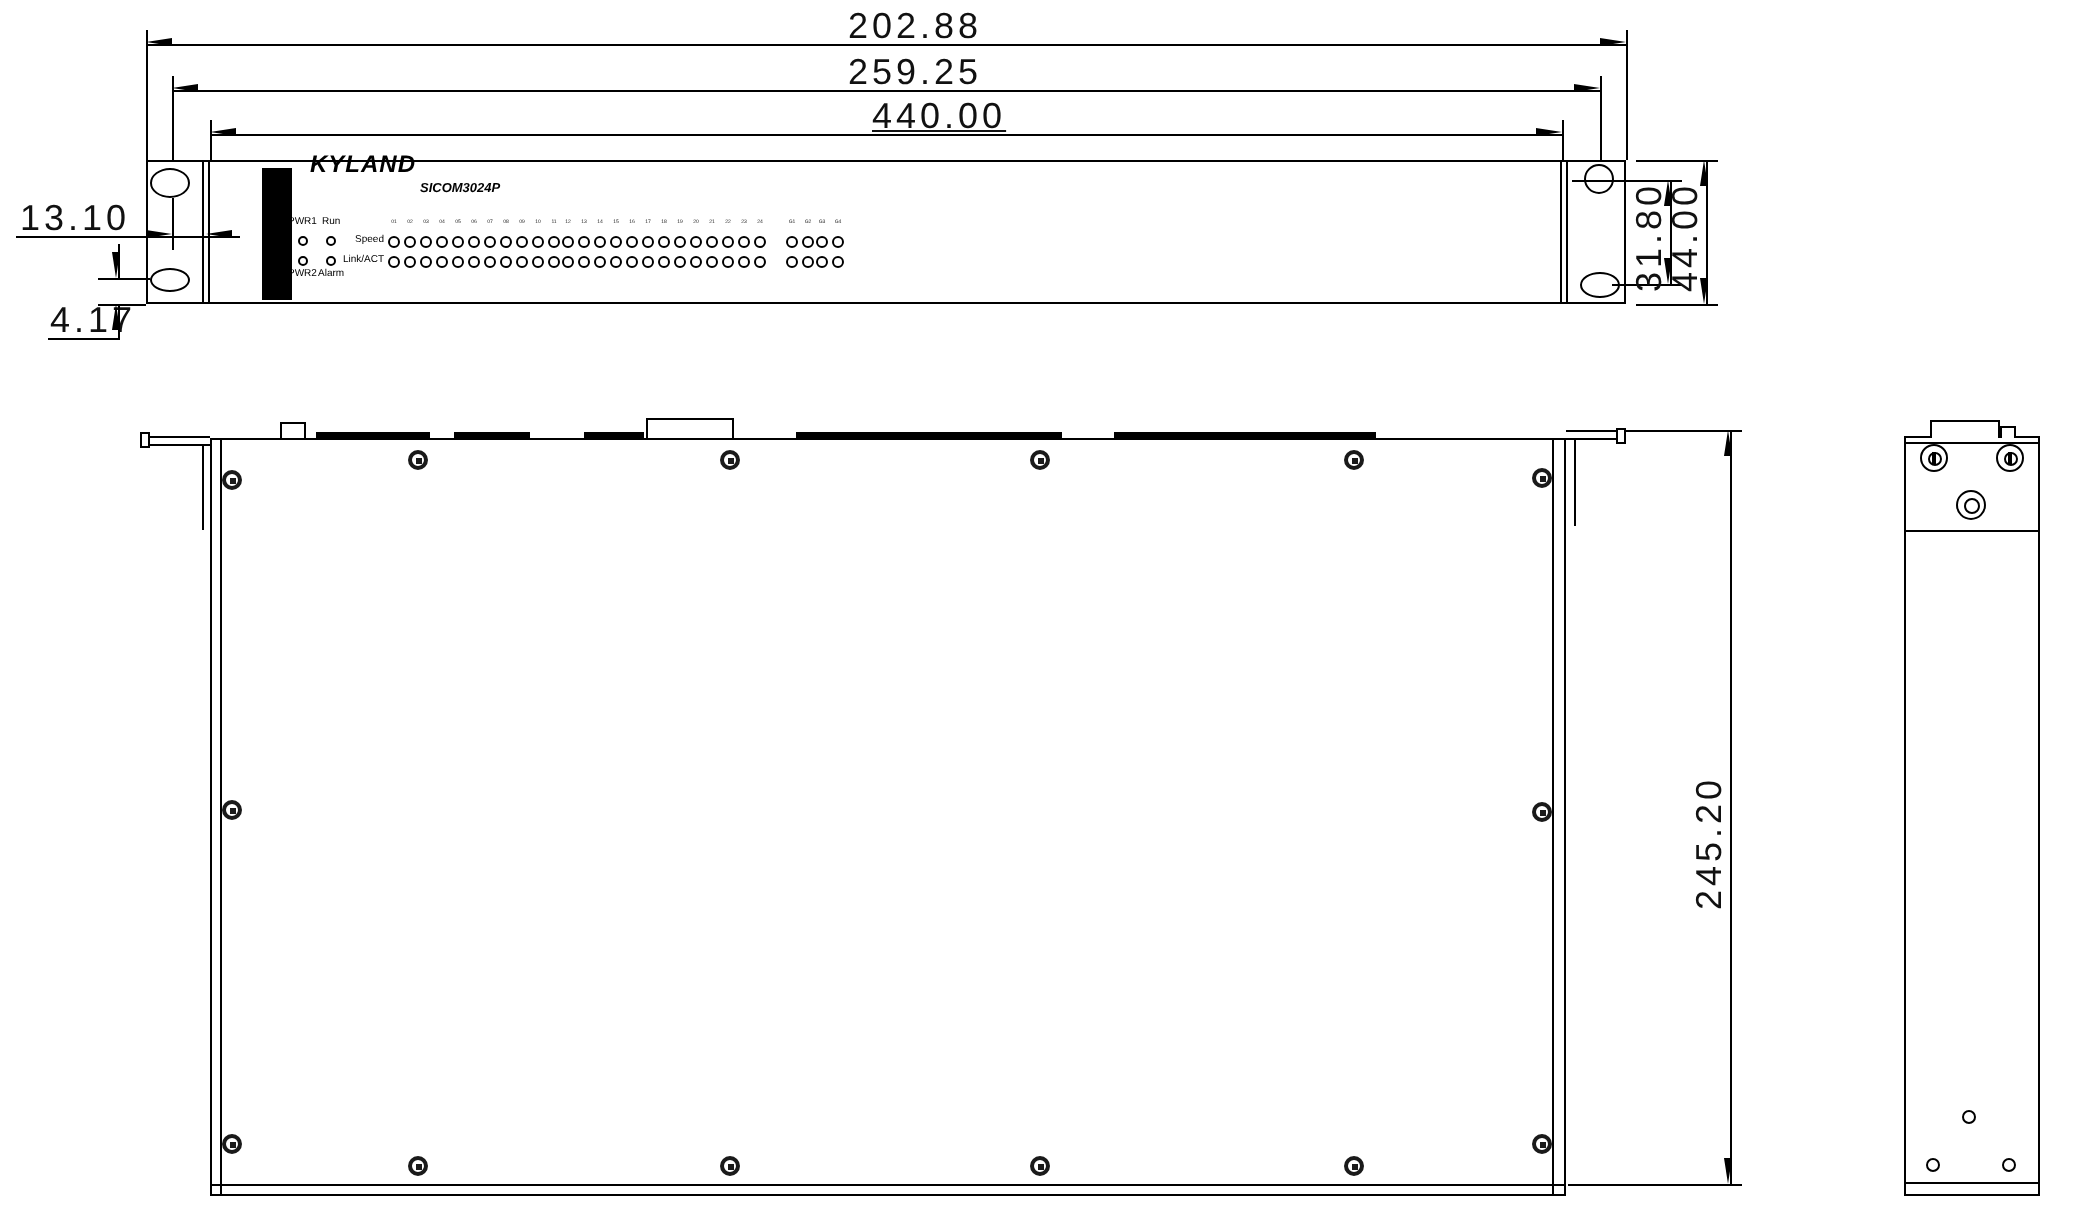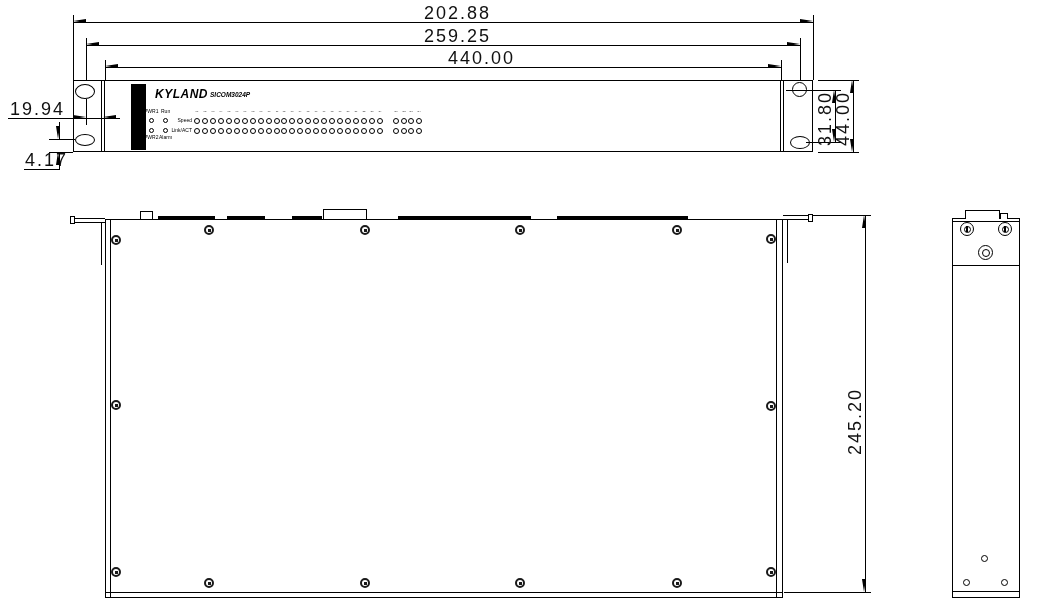--- a/index.html
+++ b/index.html
@@ -51,41 +51,41 @@
     <div class="lv" style="left:73px; top:15px; height:65px;"></div>
     <div class="lv" style="left:813px; top:15px; height:65px;"></div>
 
     <div class="dimtext" style="left:424px; top:26px;">259.25</div>
     <div class="lh" style="left:86px; top:45px; width:714px;"></div>
     <div class="arr l" style="left:86px; top:42px;"></div>
     <div class="arr r" style="left:787px; top:42px;"></div>
     <div class="lv" style="left:86px; top:38px; height:61px;"></div>
     <div class="lv" style="left:800px; top:38px; height:52px;"></div>
 
-    <div class="dimtext" style="left:448px; top:48px;">440.00</div>
+    <div class="dimtext" style="left:436px; top:48px;text-decoration:underline;">440.00</div>
     <div class="lh" style="left:105px; top:67px; width:676px;"></div>
     <div class="arr l" style="left:105px; top:64px;"></div>
     <div class="arr r" style="left:768px; top:64px;"></div>
     <div class="lv" style="left:105px; top:60px; height:21px;"></div>
     <div class="lv" style="left:781px; top:60px; height:20px;"></div>
 
     <div class="chassis" style="left:73px; top:80px; width:740px; height:72px;"></div>
     <div class="lv" style="left:101px; top:81px; height:70px;"></div>
     <div class="lv" style="left:104px; top:81px; height:70px;"></div>
     <div class="lv" style="left:780px; top:81px; height:70px;"></div>
     <div class="lv" style="left:783px; top:81px; height:70px;"></div>
 
     <div class="hole" style="left:75px; top:84px; width:20px; height:15px;"></div>
     <div class="hole" style="left:75px; top:134px; width:20px; height:12px;"></div>
     <div class="hole" style="left:792px; top:82px; width:15px; height:15px;"></div>
     <div class="hole" style="left:790px; top:136px; width:20px; height:13px;"></div>
 
     <div class="bar" style="left:131px; top:84px; width:15px; height:66px;"></div>
 
-    <div class="brand" style="left:155px; top:87px;">KYLAND</div>
+    <div class="brand" style="left:155px; top:75px;">KYLAND</div>
     <div class="model" style="left:210px; top:91px;">SICOM3024P</div>
 
     <div class="plabel" style="left:144px; top:109px;">PWR1</div>
     <div class="plabel" style="left:161px; top:109px;">Run</div>
     <div class="plabel" style="left:144px; top:135px;">PWR2</div>
     <div class="plabel" style="left:159px; top:135px;">Alarm</div>
     <div class="plabel" style="left:172px; top:118px; width:20px; text-align:right;">Speed</div>
     <div class="plabel" style="left:168px; top:128px; width:24px; text-align:right;">Link/ACT</div>
 
     <div class="sled" style="left:149px; top:118px;"></div>
@@ -186,21 +186,21 @@
     <div class="lh" style="left:818px; top:152px; width:41px;"></div>
     <div class="lv" style="left:835px; top:90px; height:52px;"></div>
     <div class="arr u" style="left:832px; top:90px;"></div>
     <div class="arr d" style="left:832px; top:129px;"></div>
     <div class="dimtext rot" style="left:795px; top:108px; width:60px;">31.80</div>
     <div class="lv" style="left:853px; top:80px; height:72px;"></div>
     <div class="arr u" style="left:850px; top:80px;"></div>
     <div class="arr d" style="left:850px; top:139px;"></div>
     <div class="dimtext rot" style="left:813px; top:108px; width:60px;">44.00</div>
 
-    <div class="dimtext" style="left:10px; top:99px;">19.94</div>
+    <div class="dimtext" style="left:10px; top:99px;">13.10</div>
     <div class="lh" style="left:8px; top:118px; width:112px;"></div>
     <div class="arr r" style="left:73px; top:115px;"></div>
     <div class="arr l" style="left:103px; top:115px;"></div>
     <div class="lv" style="left:86px; top:99px; height:26px;"></div>
 
     <div class="dimtext" style="left:25px; top:150px;">4.17</div>
     <div class="lh" style="left:24px; top:169px; width:36px;"></div>
     <div class="lv" style="left:59px; top:122px; height:17px;"></div>
     <div class="arr d" style="left:56px; top:126px;"></div>
     <div class="lv" style="left:59px; top:152px; height:17px;"></div>

